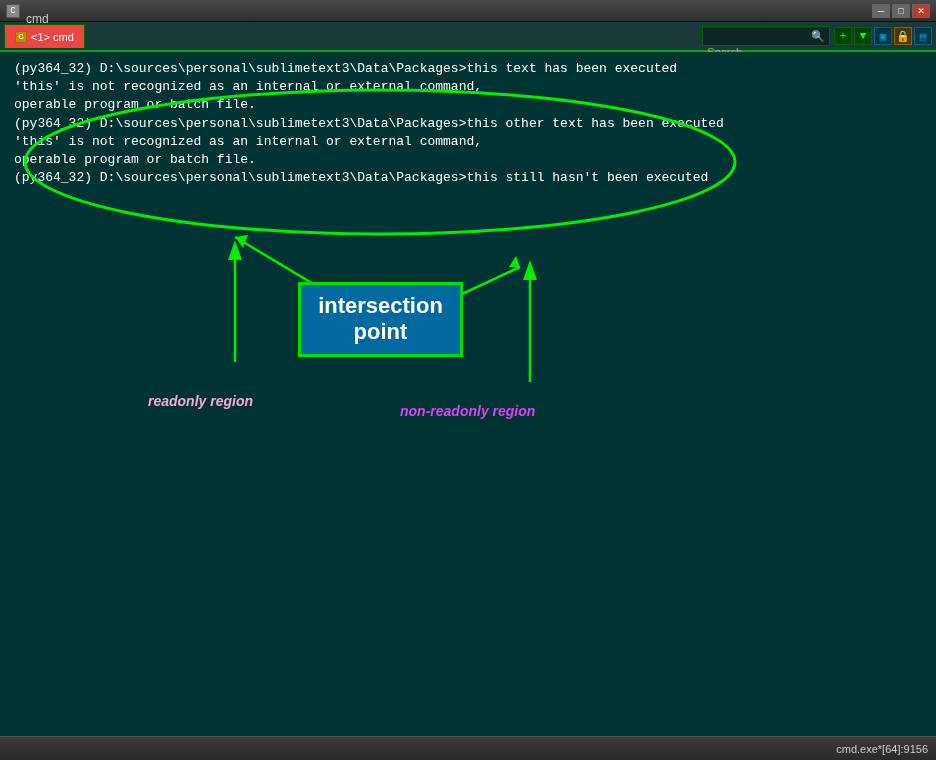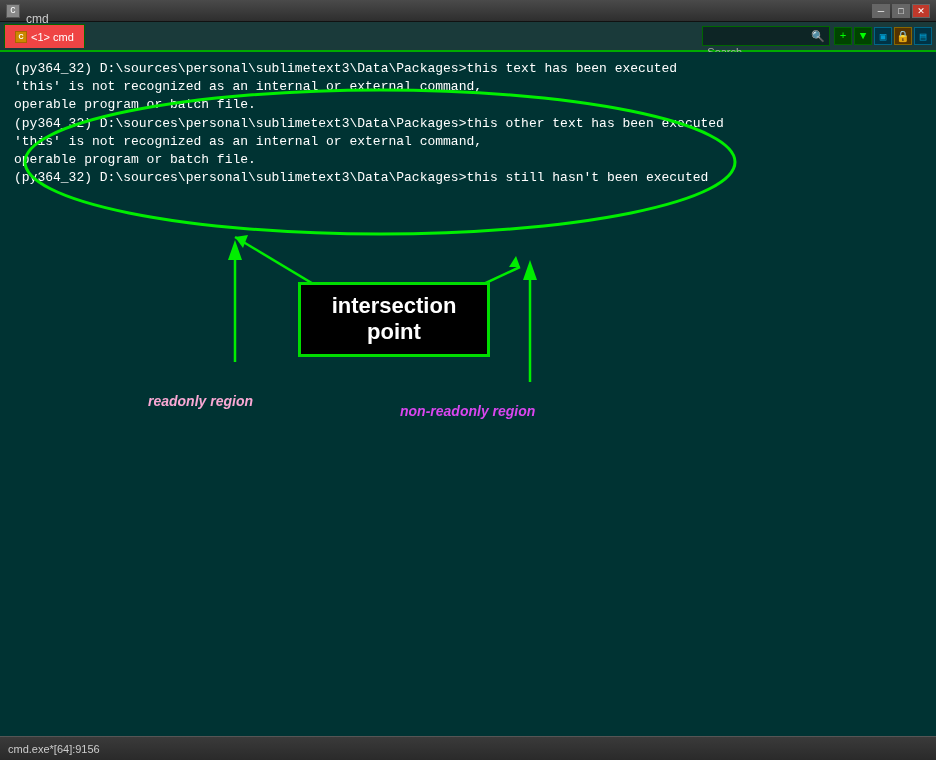--- a/index.html
+++ b/index.html
@@ -165,22 +165,22 @@
     .term-text {
       white-space: pre;
       display: block;
     }
 
     
     .intersection-box {
       position: absolute;
       top: 230px;
       left: 298px;
-      width: 192px;
-      background: #000000;
+      width: 165px;
+      background: #0369a1;
       border: 3px solid #00dd00;
       padding: 8px 12px;
       text-align: center;
       color: #fff;
       font-family: Arial, sans-serif;
       font-size: 22px;
       font-weight: bold;
       line-height: 1.2;
       z-index: 10;
     }
@@ -216,20 +216,21 @@
       height: 24px;
       background: linear-gradient(to bottom, #3a3a3a, #2a2a2a);
       border-top: 1px solid #555;
       display: flex;
       align-items: center;
       padding: 0 8px;
       color: #ccc;
       font-family: Arial, sans-serif;
       font-size: 11px;
       gap: 16px;
+      justify-content: flex-end;
     }
     .status-left {
       color: #ccc;
     }
     .status-mid {
       margin-left: auto;
       display: flex;
       gap: 14px;
     }
 

